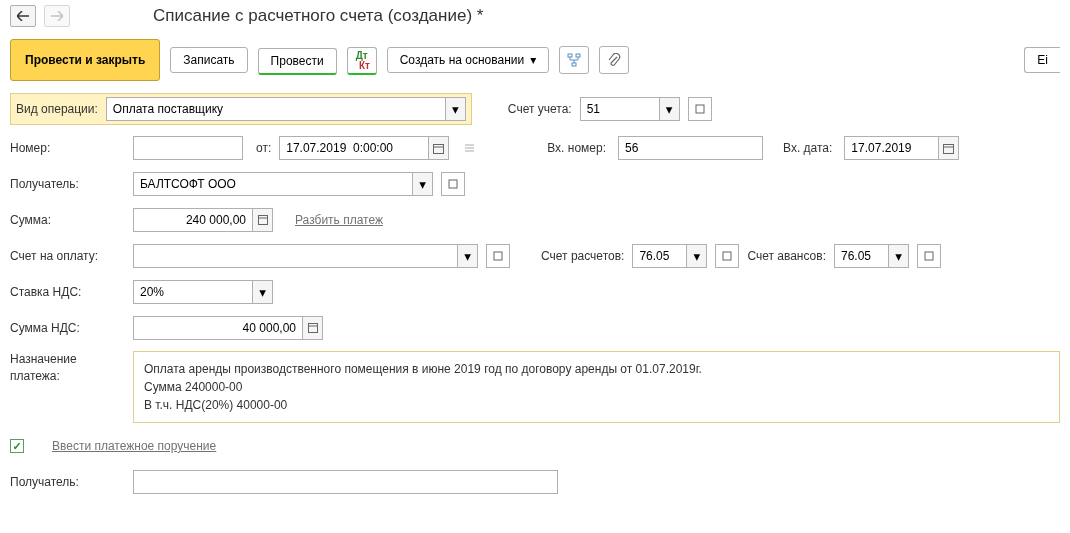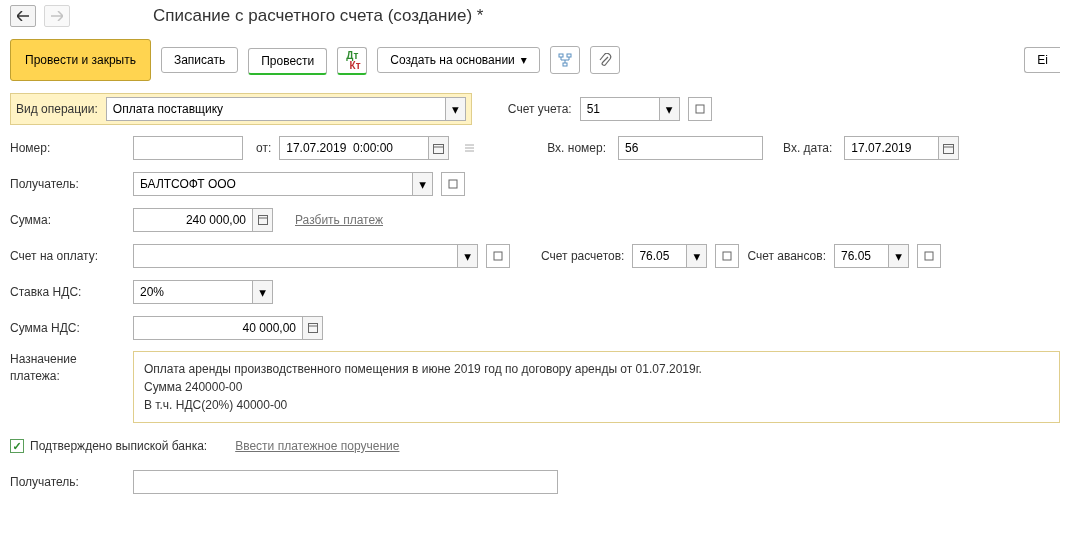--- a/index.html
+++ b/index.html
@@ -4,21 +4,21 @@
   <style>
     * { box-sizing: border-box; margin: 0; padding: 0; font-family: Arial, sans-serif; }
     body { background: #fff; font-size: 12px; color: #333; padding: 5px 10px; }
     
     .nav-row { display: flex; align-items: center; gap: 8px; margin-bottom: 12px; }
     .nav-btn { width: 26px; height: 22px; border: 1px solid #b0b0b0; background: #f5f5f5; display: flex; align-items: center; justify-content: center; cursor: pointer; border-radius: 2px; }
     .title { font-size: 17px; margin-left: 75px; }
     
     .toolbar { display: flex; align-items: center; gap: 10px; margin-bottom: 12px; }
     .btn { padding: 5px 12px; border: 1px solid #b0b0b0; background: #fff; cursor: pointer; border-radius: 3px; font-size: 12px; }
-    .btn-primary { background: #ffd450; border-color: #c0a030; font-weight: normal; padding: 13px 14px; }
+    .btn-primary { background: #ffd450; border-color: #c0a030; font-weight: bold; padding: 13px 14px; }
     .btn-icon { width: 30px; height: 28px; padding: 0; display: flex; align-items: center; justify-content: center; position: relative; }
     .btn-create { display: flex; align-items: center; gap: 6px; }
     .underline-green { border-bottom: 2px solid #2eb82e; margin-bottom: -2px; }
     .spacer { flex: 1; }
     
     .form { display: flex; flex-direction: column; gap: 10px; }
     .row { display: flex; align-items: center; gap: 8px; min-height: 26px; }
     .label { width: 115px; flex-shrink: 0; }
     
     .field { display: flex; align-items: center; border: 1px solid #b0b0b0; background: #fff; height: 24px; }
@@ -233,21 +233,20 @@
     <span class="label" style="line-height:1.4">Назначение<br>платежа:</span>
     <div class="highlight-box">
       <div>Оплата аренды производственного помещения в июне 2019 год по договору аренды от 01.07.2019г.</div>
       <div>Сумма 240000-00</div>
       <div>В т.ч. НДС(20%) 40000-00</div>
     </div>
   </div>
 
   <div class="row checkbox-row">
     <div class="chk">✓</div>
-    <span>Подтверждено выпиской банка:</span>
     <span class="link" style="margin-left:22px">Ввести платежное поручение</span>
   </div>
 
   <div class="row">
     <span class="label">Получатель:</span>
     <div class="field" style="width:425px">
       <input value="" style="">
     </div>
   </div>
 </div>

